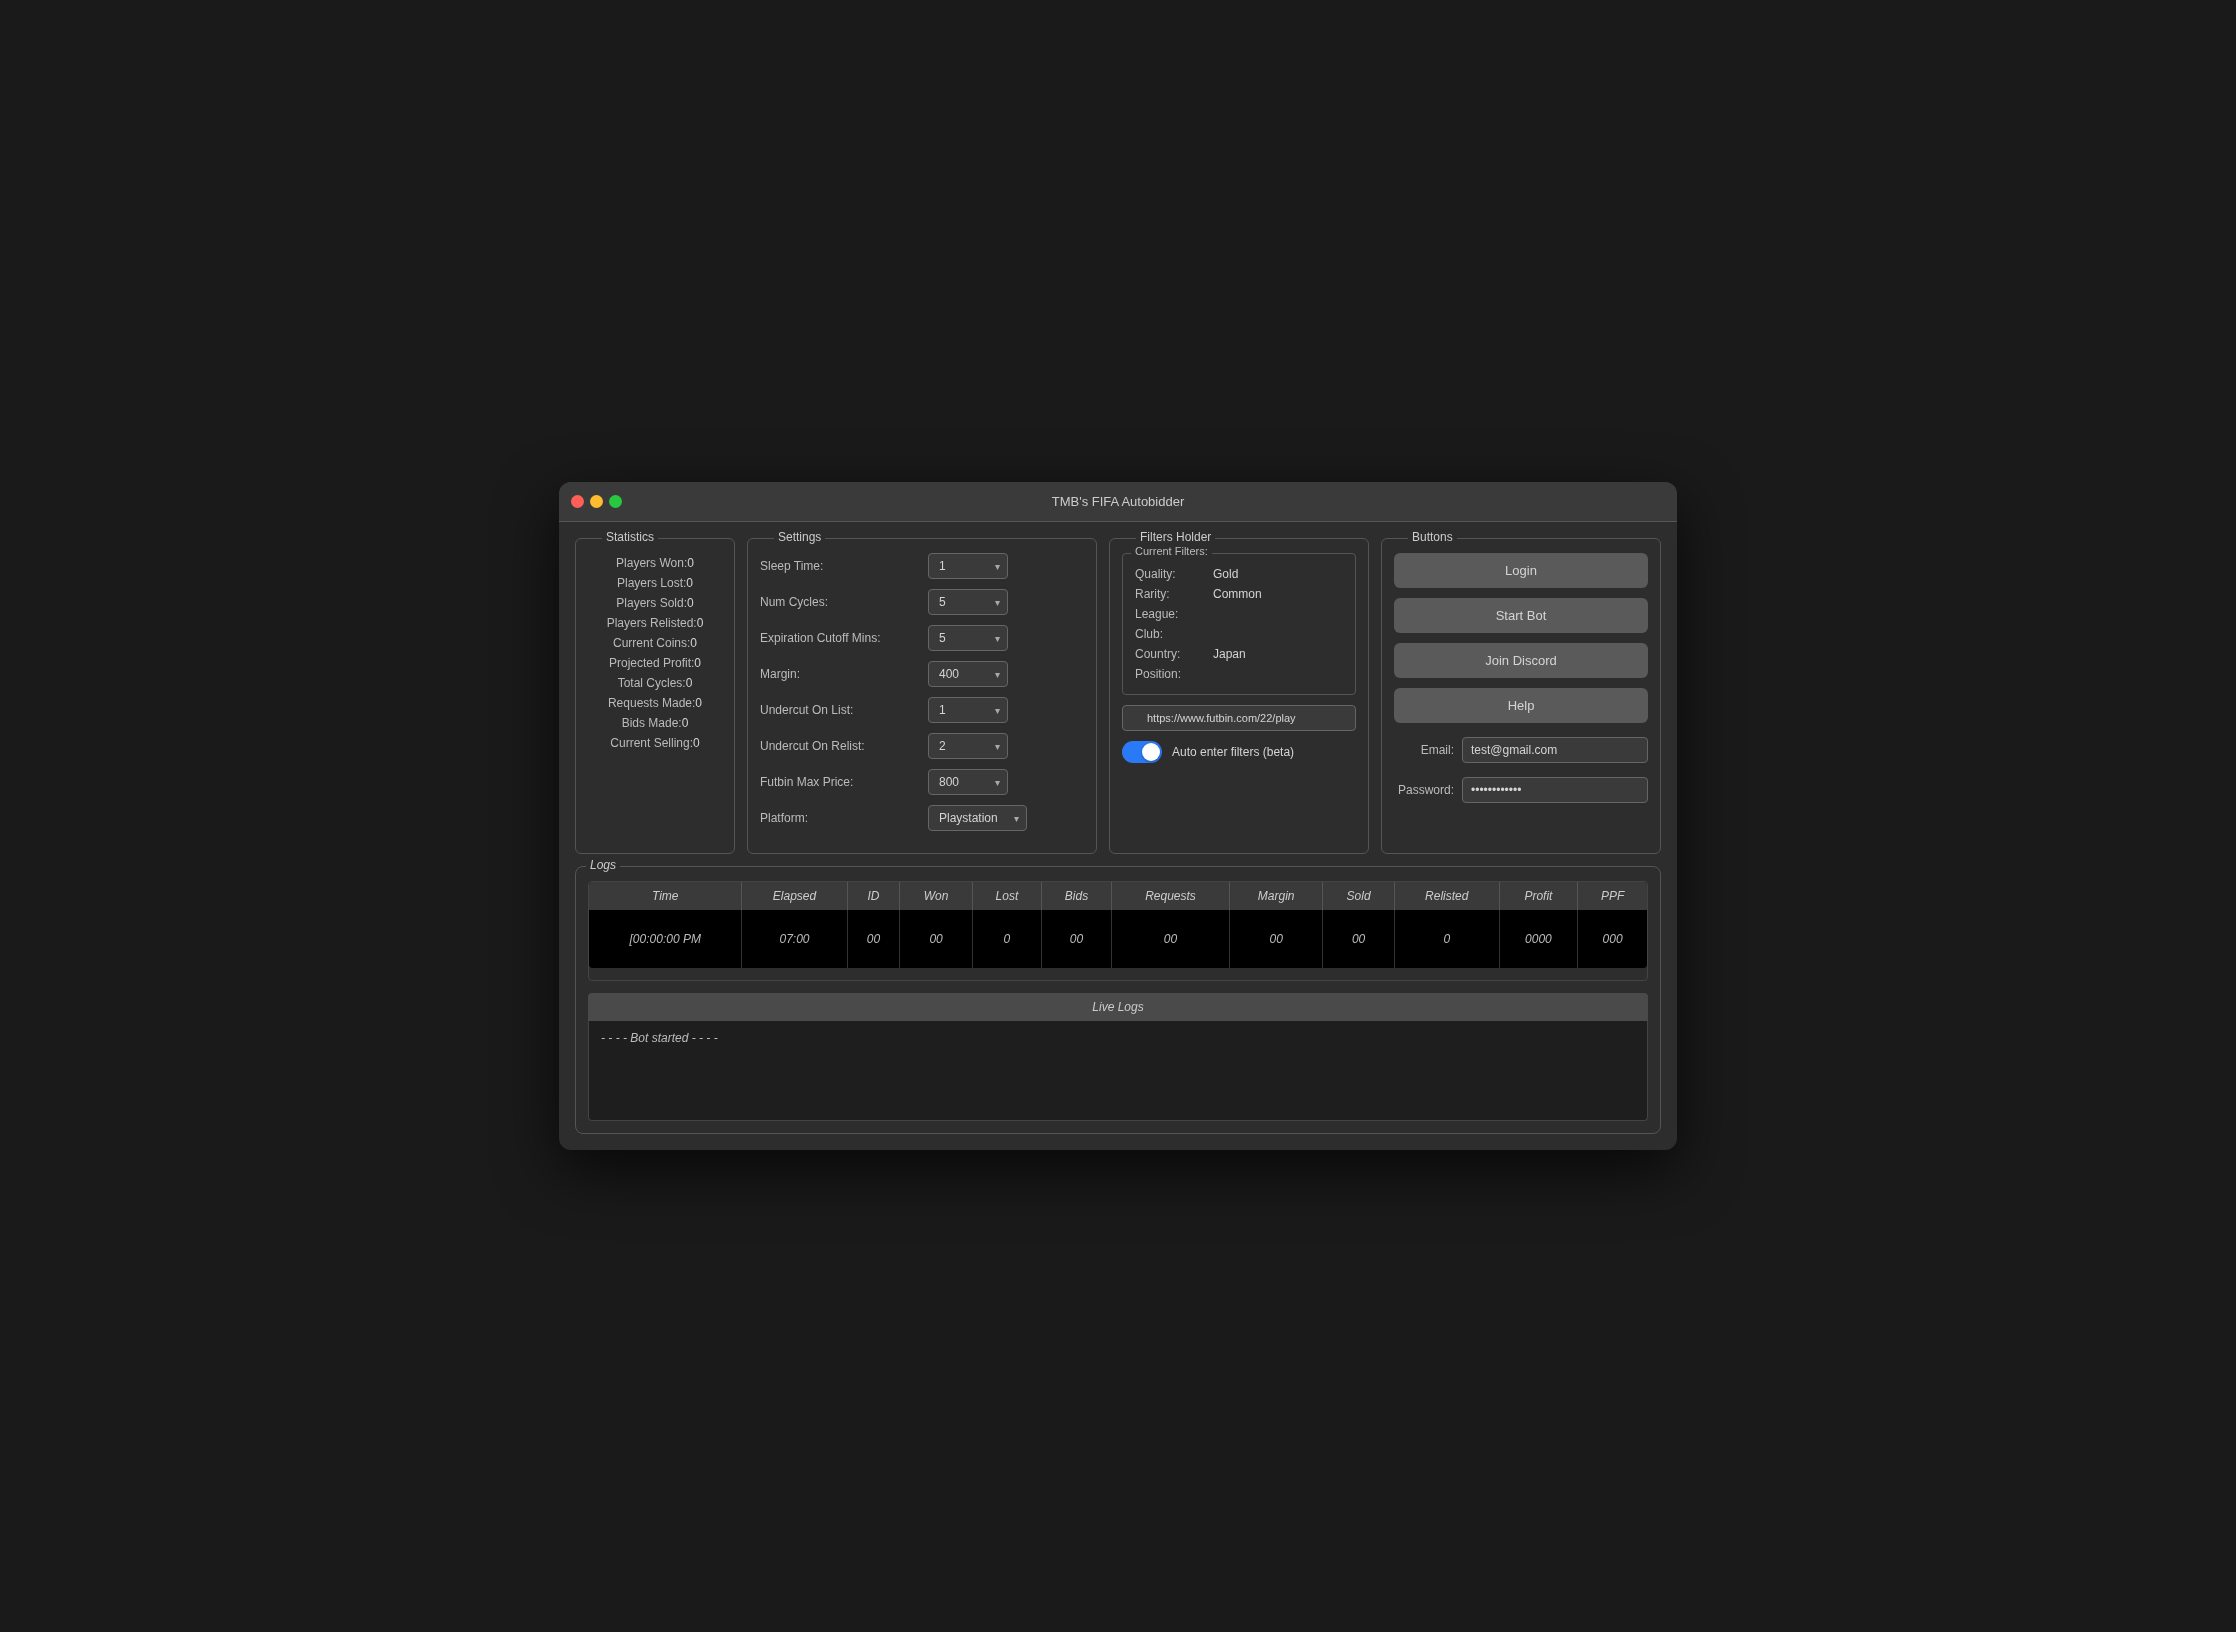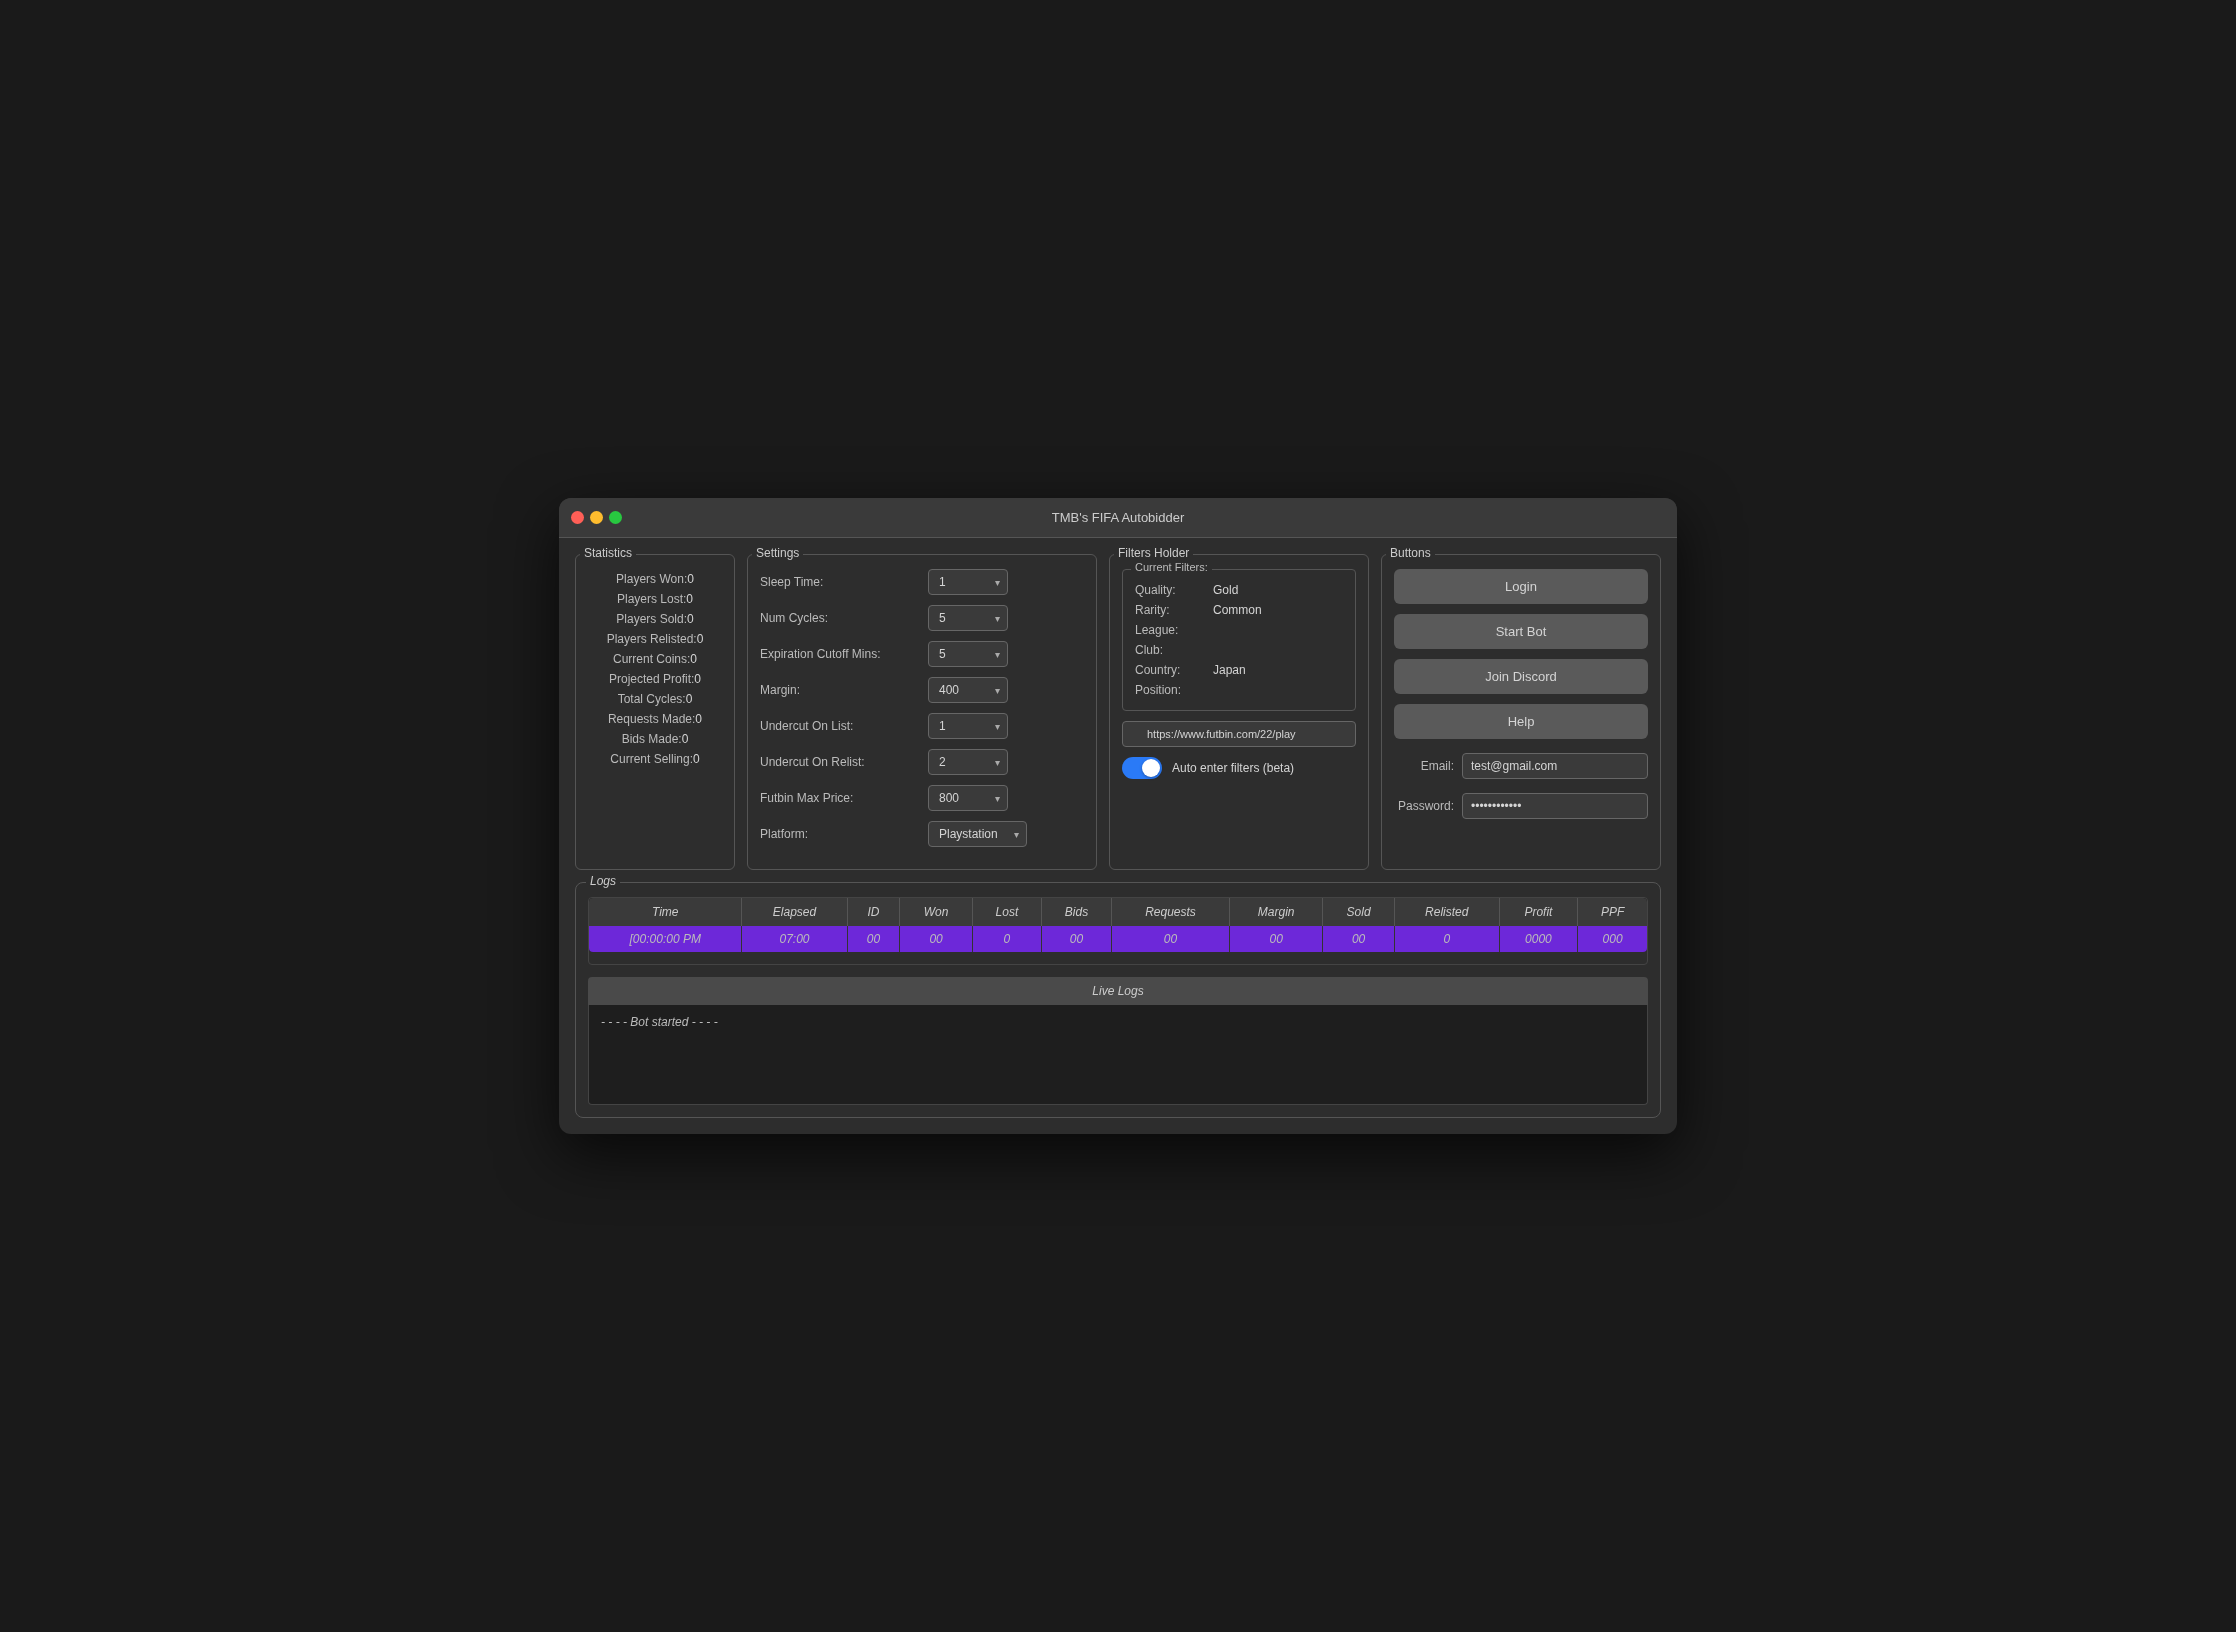--- a/index.html
+++ b/index.html
@@ -71,21 +71,21 @@
     .panel {
       border: 1px solid #555;
       border-radius: 6px;
       padding: 14px 12px 12px;
       position: relative;
     }
 
     .panel-title {
       position: absolute;
       top: -9px;
-      left: 4px;
+      left: 26px;
       background: #2d2d2d;
       padding: 0 4px;
       font-size: 12px;
       color: #ccc;
     }
 
     
     .stats-row {
       display: flex;
       justify-content: center;
@@ -286,26 +286,26 @@
       font-size: 12px;
       font-weight: 500;
       color: #ccc;
       text-align: center;
       border-right: 1px solid #555;
     }
 
     .log-table th:last-child { border-right: none; }
 
     .log-table td {
-      padding: 6px 8px;
+      padding: 22px 8px;
       font-size: 12px;
       color: #bbb;
       text-align: center;
       border-right: 1px solid #333;
-      background: #6d28d9;
+      background: #000000;
     }
 
     .log-table td:last-child { border-right: none; }
 
     .log-table tr:nth-child(even) td { background: #2a2a2a; }
 
     .live-logs-header {
       background: #4a4a4a;
       border-radius: 4px 4px 0 0;
       padding: 7px 12px;

